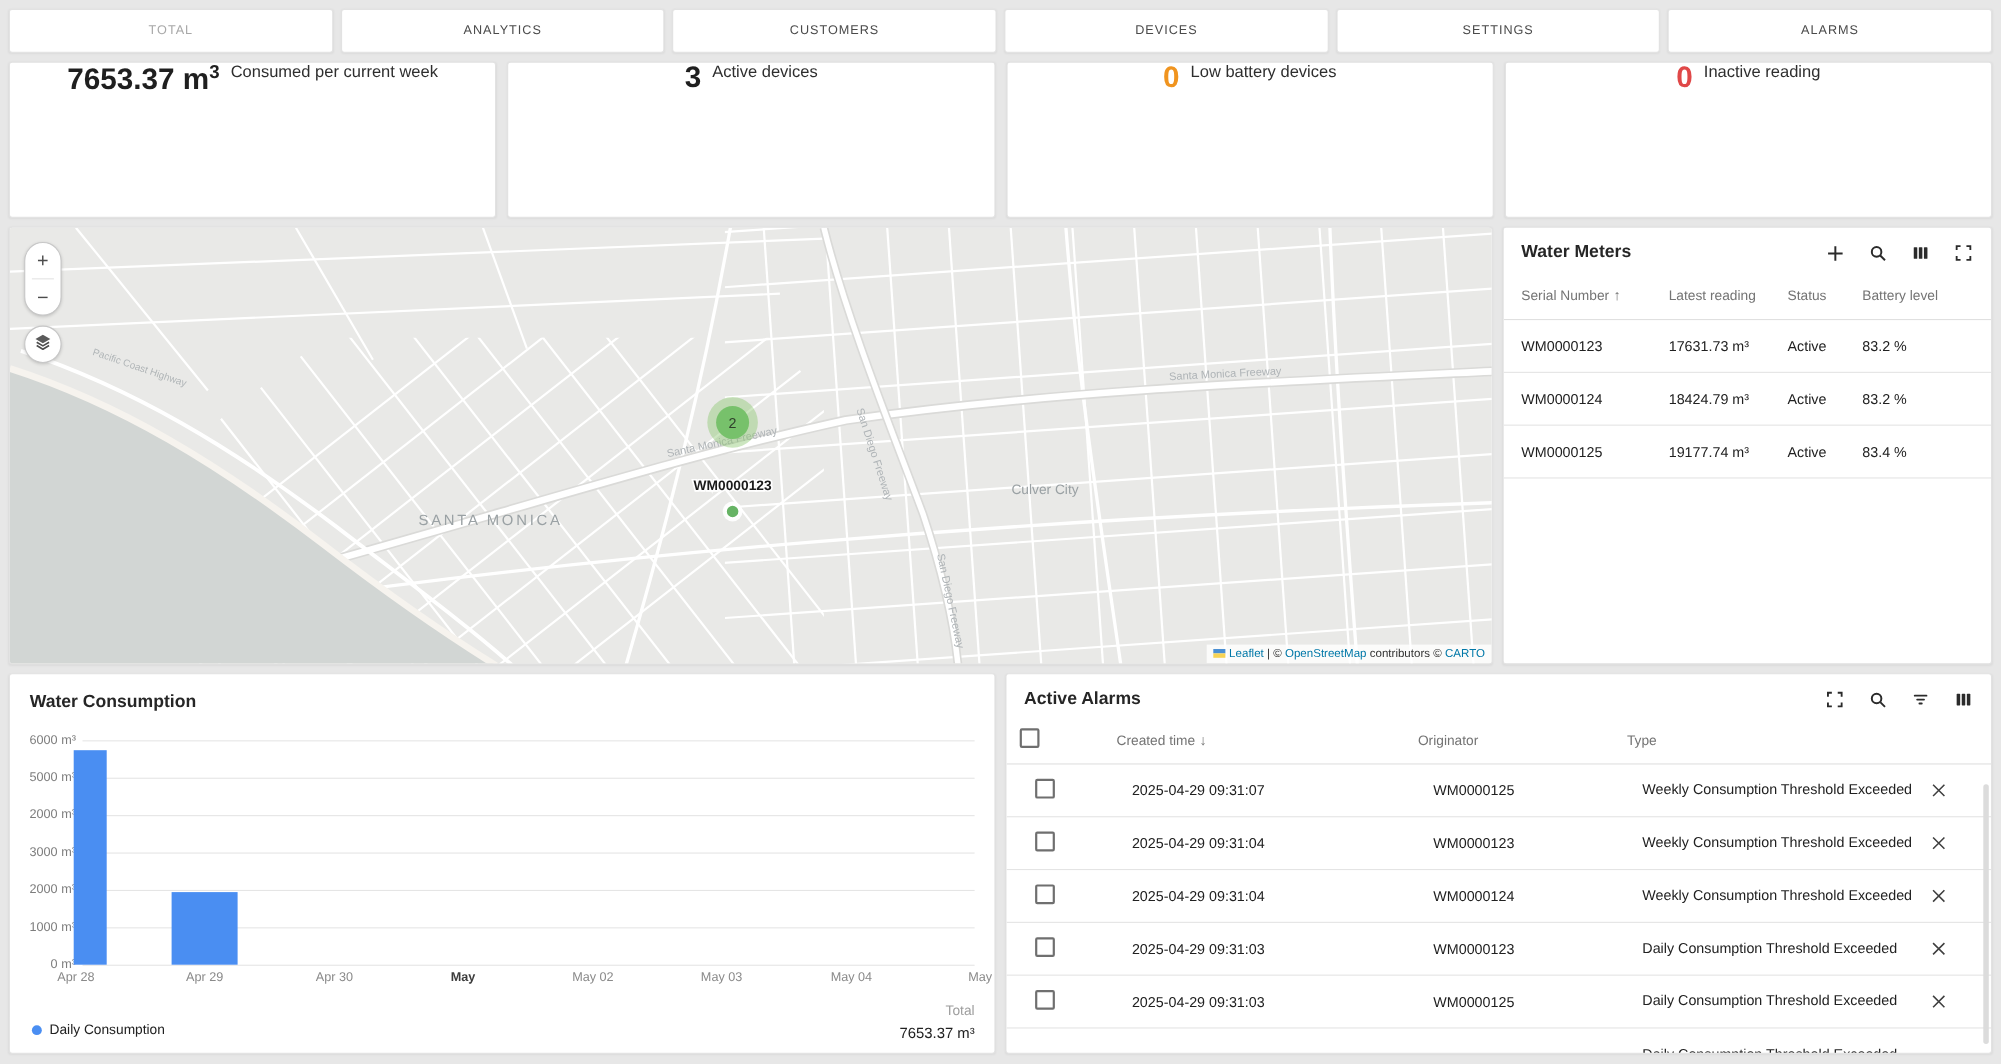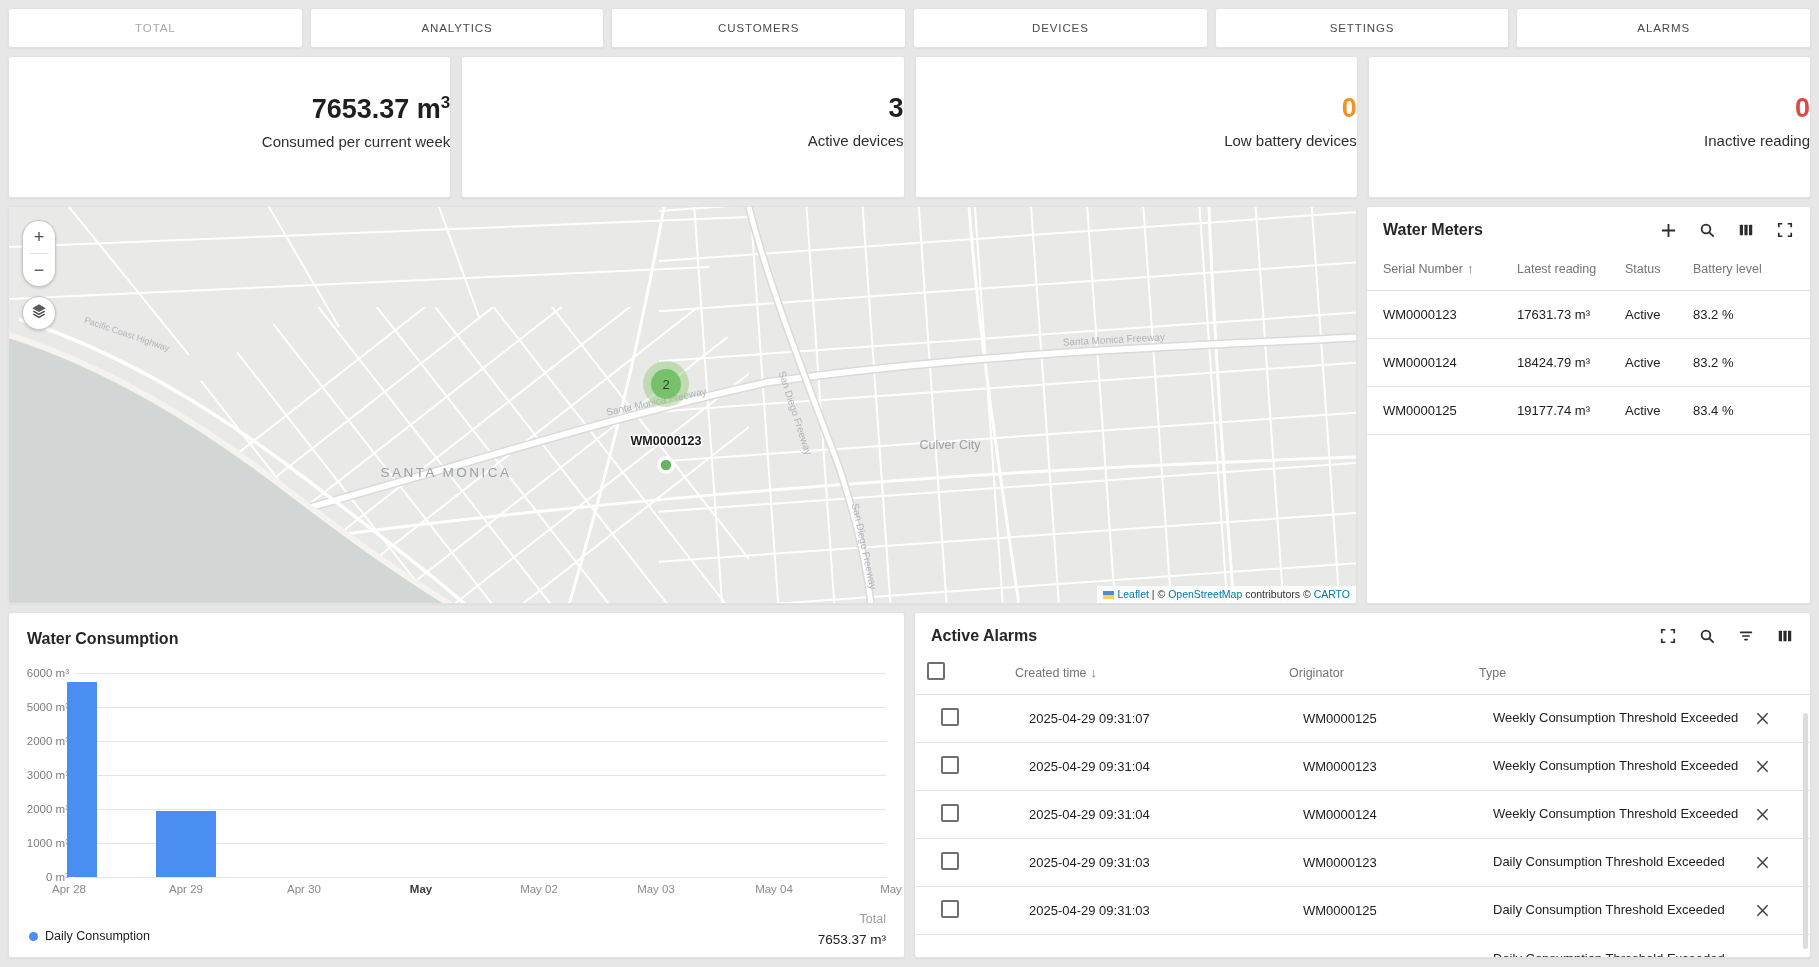--- a/index.html
+++ b/index.html
@@ -10,21 +10,21 @@
   .card { background:#fff; border:1px solid #e2e2e2; border-radius:3px; box-shadow:0 1px 2px rgba(0,0,0,.05); }
 
   
   .tabbar { position:absolute; left:8px; top:8px; width:1803px; height:40px; display:flex; gap:7px; }
   .tab { flex:1; display:flex; align-items:center; justify-content:center; cursor:pointer; }
   .tab span { font-size:11.5px; font-weight:500; letter-spacing:.9px; color:#4a4a4a; text-transform:uppercase; }
   .tab.muted span { color:#a8a8a8; }
 
   
   .kpi-row { position:absolute; left:8px; top:56px; width:1803px; height:142px; display:flex; gap:10px; }
-  .kpi { flex:1; display:flex; flex-direction:column; align-items:flex-end; justify-content:center; gap:10px; padding-bottom:10px; }
+  .kpi { flex:1; display:flex; align-items:flex-start; justify-content:center; gap:10px; padding-bottom:10px; }
   .kpi-num { font-size:27px; font-weight:700; color:#1f1f1f; line-height:1; }
   .kpi-num sup { font-size:17px; font-weight:700; }
   .kpi-num.orange { color:#f0941f; }
   .kpi-num.red { color:#e04848; }
   .kpi-label { font-size:15px; color:#2e2e2e; }
 
   
   .mid-row { position:absolute; left:8px; top:206px; width:1803px; height:398px; display:flex; gap:9px; }
   .map-panel { width:1349px; height:398px; position:relative; overflow:hidden; padding:0; }
   .map-panel svg.map { position:absolute; left:0; top:0; }

